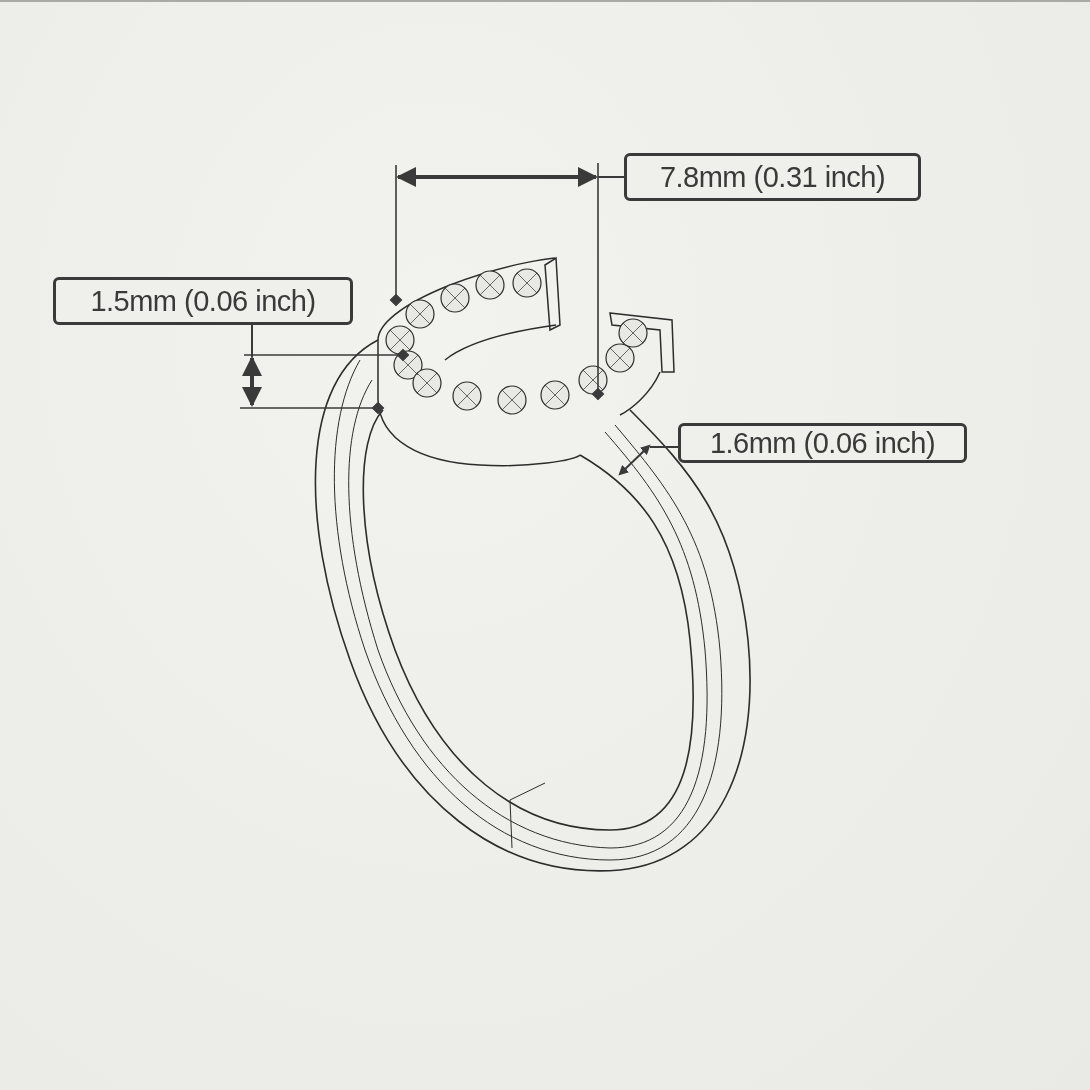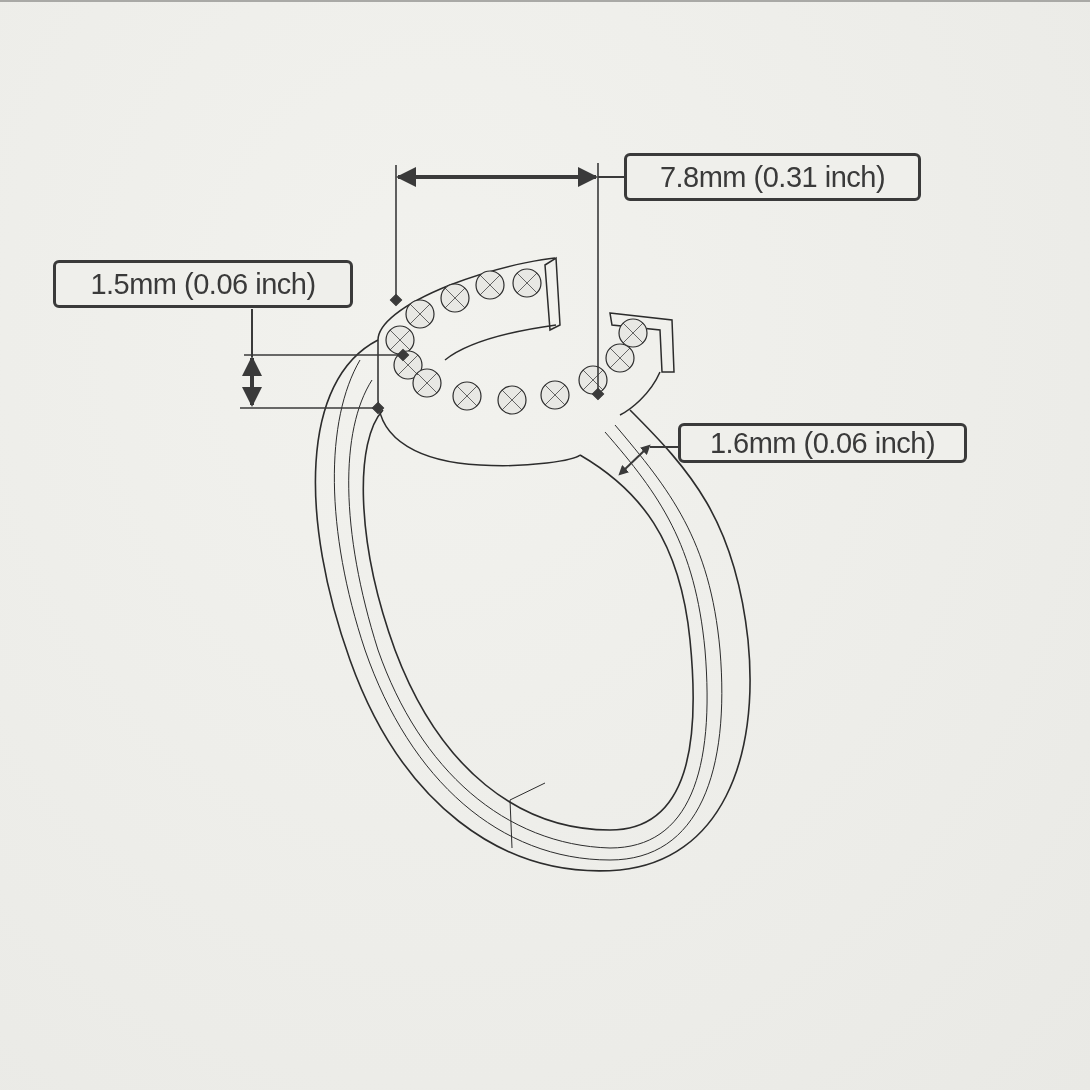--- a/index.html
+++ b/index.html
@@ -100,16 +100,16 @@
     </g>
 
     <g stroke="#3a3a3a" fill="none">
       <line x1="622" y1="472" x2="647" y2="448" stroke-width="2" marker-start="url(#ah)" marker-end="url(#ah)"></line>
       <line x1="650" y1="447" x2="680" y2="447" stroke-width="2"></line>
     </g>
   </svg>
 
   <div class="label" style="left:624px; top:153px; width:297px; height:48px;">7.8mm (0.31 inch)</div>
 
-  <div class="label" style="left:53px; top:260px; width:300px; height:48px;">1.5mm (0.06 inch)</div>
+  <div class="label" style="left:53px; top:277px; width:300px; height:48px;">1.5mm (0.06 inch)</div>
 
   <div class="label" style="left:678px; top:423px; width:289px; height:40px;">1.6mm (0.06 inch)</div>
 </div>
 
 </body></html>

